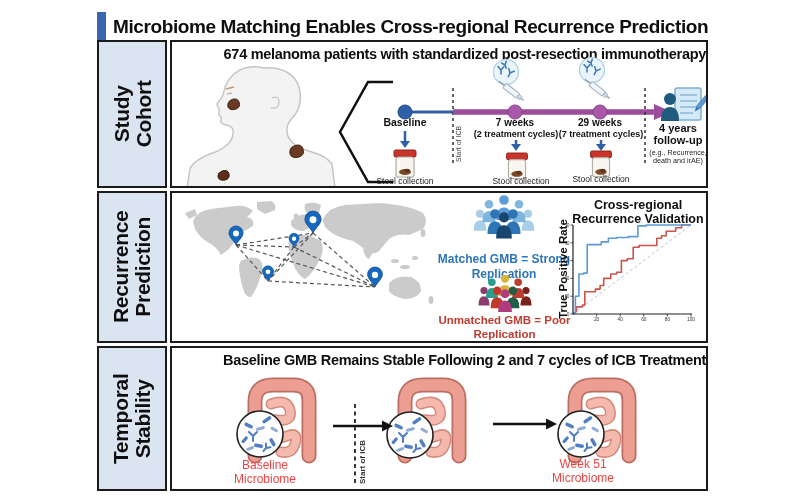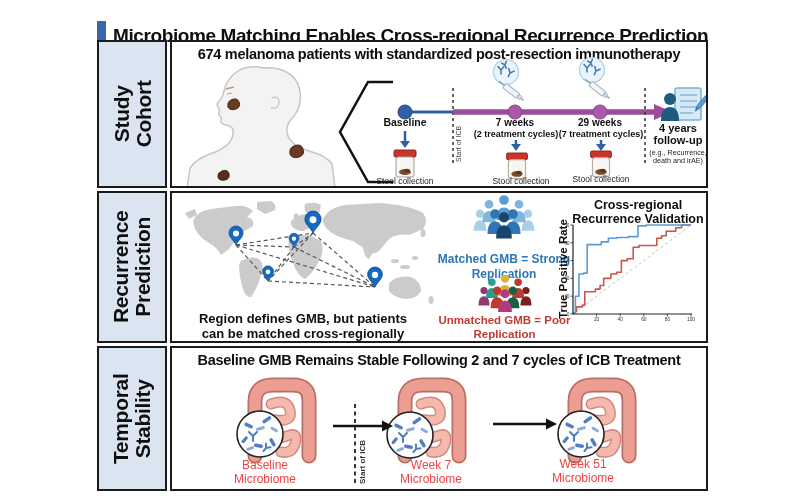--- a/index.html
+++ b/index.html
@@ -1,27 +1,27 @@
 <!DOCTYPE html>
 <html><head>
 <meta charset="utf-8">
 <style>
   html,body{margin:0;padding:0;background:#fff;}
   body{width:803px;height:500px;position:relative;font-family:"Liberation Sans",sans-serif;color:#111;}
   .canvas{position:absolute;left:0;top:0;width:803px;height:500px;background:#fff;}
-  .title-row{position:absolute;left:97px;top:21px;display:flex;align-items:center;gap:7px;}
+  .title-row{position:absolute;left:97px;top:12px;display:flex;align-items:center;gap:7px;}
   .title-bar{width:9px;height:29px;background:#3a66ae;}
   h1{margin:0;font-size:19px;font-weight:700;letter-spacing:-0.4px;color:#0e0e0e;white-space:nowrap;}
   .sidebar{position:absolute;left:97px;width:70px;background:#dbe5f1;border:2px solid #1b1b1b;
            display:flex;align-items:center;justify-content:center;box-sizing:border-box;}
   .sidebar-label{transform:rotate(-90deg);font-weight:700;font-size:21px;line-height:1.04;
            text-align:center;letter-spacing:-0.3px;color:#0e0e0e;}
   .content{position:absolute;left:170px;width:538px;background:#fff;border:2px solid #1b1b1b;
            box-sizing:border-box;overflow:hidden;}
-  .p-header{position:absolute;left:0;top:4px;width:100%;text-align:center;font-weight:700;
+  .p-header{position:absolute;left:0;top:4px;width:100%;text-align:right;font-weight:700;
            font-size:14.5px;letter-spacing:-0.3px;color:#0e0e0e;}
   .abs{position:absolute;}
   .ctr{text-align:center;}
   svg{display:block;}
   svg text{font-family:"Liberation Sans",sans-serif;}
   .map-caption{font-weight:700;font-size:13px;line-height:1.18;color:#0e0e0e;}
   .matched-txt{font-weight:700;font-size:12px;line-height:1.22;color:#2e75b6;}
   .unmatched-txt{font-weight:700;font-size:11.5px;line-height:1.18;color:#c23b31;}
   .roc-title{font-weight:700;font-size:12.5px;line-height:1.15;color:#0e0e0e;}
   .roc-axis-label{font-weight:700;font-size:11.5px;color:#0e0e0e;}
@@ -182,21 +182,20 @@
           <circle cx="0" cy="-11.5" r="3" fill="#fff"></circle>
         </g>
       </defs>
       <use href="#pin" transform="translate(53,46)"></use>
       <use href="#pin" transform="translate(111,48) scale(0.72)"></use>
       <use href="#pin" transform="translate(130,34) scale(1.15)"></use>
       <use href="#pin" transform="translate(85,82) scale(0.8)"></use>
       <use href="#pin" transform="translate(192,88) scale(1.05)"></use>
     </svg>
 
-    <div class="abs ctr map-caption" style="left:16px;top:118px;width:230px;">Region defines GMB, but patients can be matched cross-regionally</div>
 
     <svg class="abs" style="left:300px;top:2px;" width="64" height="50" viewBox="-32 -25 64 48">
       <defs>
           <g id="person">
             <circle cx="0" cy="-12" r="4.8"></circle>
             <path d="M-7.5,8 Q-7.5,-4.5 0,-4.5 Q7.5,-4.5 7.5,8 Z"></path>
           </g>
         </defs>
       <use href="#person" transform="translate(-24,3) scale(0.85)" fill="#a9cfe8"></use>
       <use href="#person" transform="translate(24,3) scale(0.85)" fill="#a9cfe8"></use>
@@ -306,16 +305,15 @@
       <line x1="161" y1="78" x2="210" y2="78" stroke="#111" stroke-width="2.6"></line>
       <polygon points="210,72.5 221,78 210,83.5" fill="#111"></polygon>
       <line x1="321" y1="76" x2="374" y2="76" stroke="#111" stroke-width="2.6"></line>
       <polygon points="374,70.5 385,76 374,81.5" fill="#111"></polygon>
 
       <line x1="183" y1="56" x2="183" y2="138" stroke="#222" stroke-width="1.8" stroke-dasharray="4 3.5"></line>
       <text transform="translate(193,136) rotate(-90)" font-size="8" font-weight="bold" fill="#333">Start of ICB</text>
     </svg>
 
     <div class="abs ctr gut-label" style="left:48px;top:110px;width:90px;">Baseline Microbiome</div>
-    <div class="abs ctr gut-label" style="left:214px;top:110px;width:90px;">Week 7 Microbiome</div>
     <div class="abs ctr gut-label" style="left:366px;top:109px;width:90px;">Week 51 Microbiome</div>
   </div>
 </div>
 
 </body></html>

